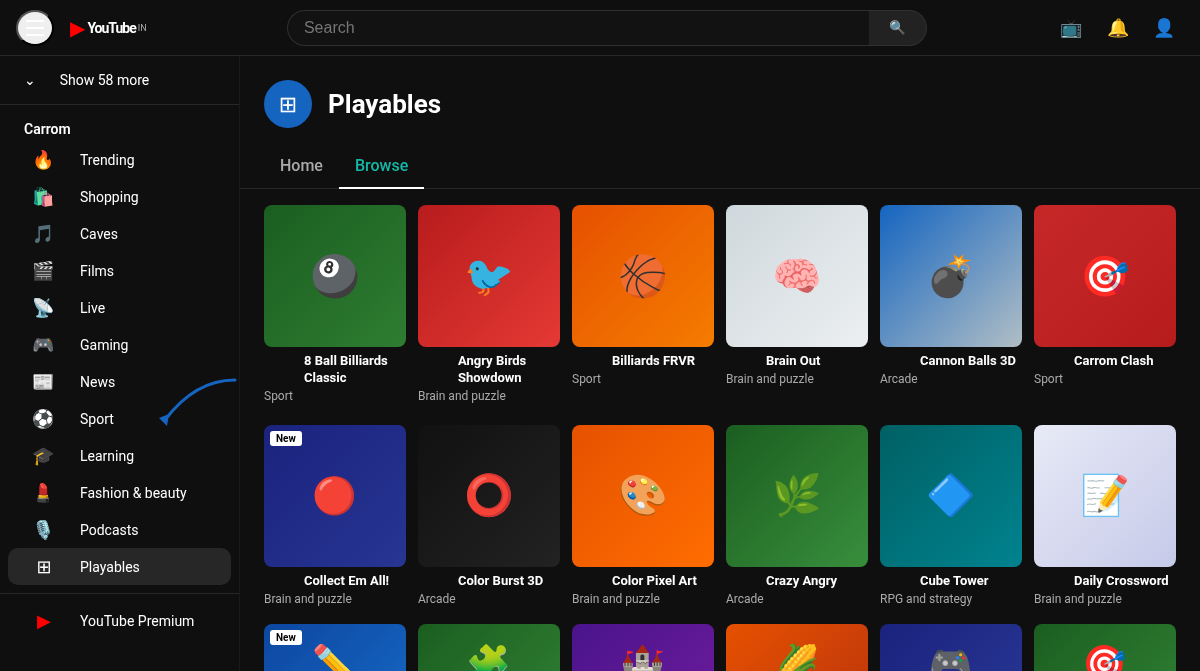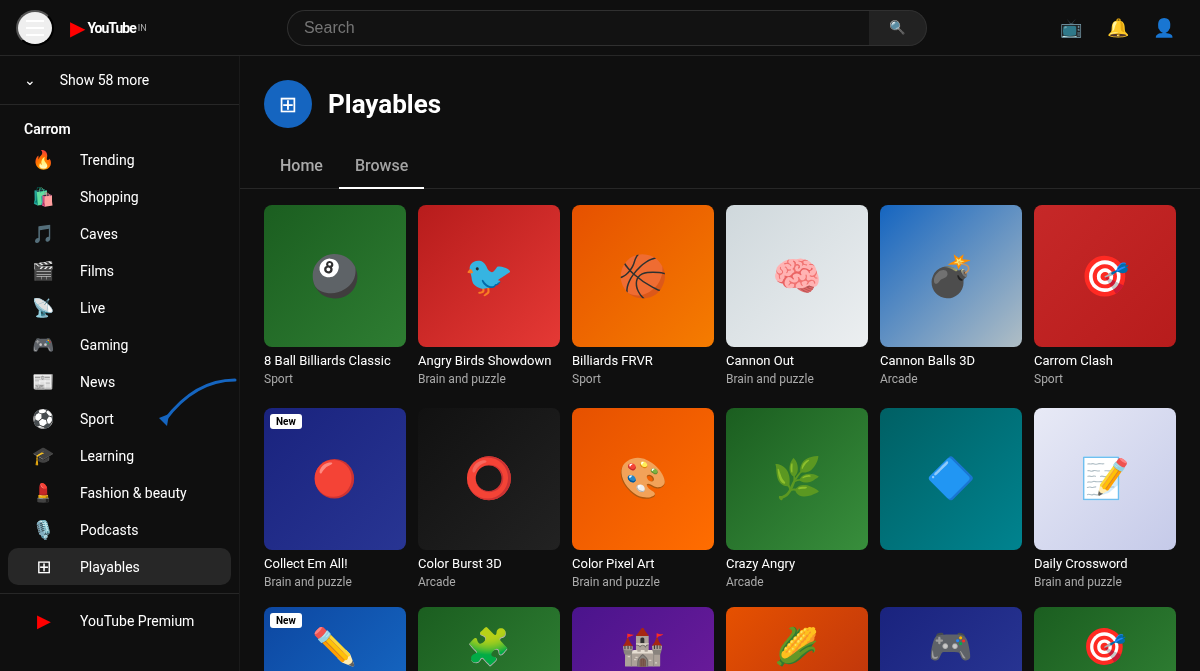--- a/index.html
+++ b/index.html
@@ -48,21 +48,21 @@
     .tab { padding: 12px 16px; cursor: pointer; font-size: 16px; font-weight: 500; color: #aaa; border-bottom: 2px solid transparent; margin-bottom: -1px; }
     .tab.active { color: #fff; border-bottom: 2px solid #fff; }
 
     
     .games-section { padding: 16px 24px; }
     .games-grid { display: grid; grid-template-columns: repeat(6, 1fr); gap: 12px; }
     .game-card { cursor: pointer; position: relative; }
     .game-thumb-bg { width: 100%; aspect-ratio: 1; border-radius: 8px; display: flex; align-items: center; justify-content: center; font-size: 12px; font-weight: bold; color: #fff; overflow: hidden; }
     .new-badge { position: absolute; top: 6px; left: 6px; background: #fff; color: #000; font-size: 10px; font-weight: 700; padding: 2px 6px; border-radius: 3px; }
     .game-info { padding: 6px 0 2px; }
-    .game-name { font-size: 13px; font-weight: 400; line-height: 1.3; }
+    .game-name { font-size: 13px; font-weight: 700; line-height: 1.3; margin-left: 40px; }
     .game-category { font-size: 12px; color: #aaa; margin-top: 2px; }
 
     
     .thumb-8ball { background: linear-gradient(135deg, #1b5e20, #2e7d32); }
     .thumb-angrybirds { background: linear-gradient(135deg, #b71c1c, #e53935); }
     .thumb-basketball { background: linear-gradient(135deg, #e65100, #f57c00); }
     .thumb-brainout { background: linear-gradient(135deg, #f5f5f5, #e0e0e0); }
     .thumb-cannonballs { background: linear-gradient(135deg, #1565c0, #b0bec5); }
     .thumb-carrom { background: linear-gradient(135deg, #c62828, #b71c1c); }
     .thumb-collect { background: linear-gradient(135deg, #1a237e, #283593); }
@@ -184,21 +184,21 @@
   <main class="main-content">
     <div class="page-header">
       <div class="page-icon">
         <span>⊞</span>
       </div>
       <h1 class="page-title">Playables</h1>
     </div>
 
     <div class="tabs">
       <div class="tab">Home</div>
-      <div class="tab active" style="color:#a3a3a3; border-bottom:2px solid #fff;">Browse</div>
+      <div class="tab active" style="color:#14b8a6; border-bottom:2px solid #fff;">Browse</div>
     </div>
 
     <div class="games-section">
       <div class="games-grid">
 
         <div class="game-card">
           <div class="game-thumb-bg thumb-8ball" style="font-size:40px; font-weight:bold; color:#fff;">🎱</div>
 
           <div class="game-info">
             <div class="game-name">8 Ball Billiards Classic</div>
@@ -221,21 +221,21 @@
           <div class="game-info">
             <div class="game-name">Billiards FRVR</div>
             <div class="game-category">Sport</div>
           </div>
         </div>
 
         <div class="game-card">
           <div class="game-thumb-bg thumb-brainout" style="font-size:40px; background: linear-gradient(135deg,#cfd8dc,#eceff1);">🧠</div>
 
           <div class="game-info">
-            <div class="game-name">Cannon Out</div>
+            <div class="game-name">Brain Out</div>
             <div class="game-category">Brain and puzzle</div>
           </div>
         </div>
 
         <div class="game-card">
           <div class="game-thumb-bg thumb-cannonballs" style="font-size:40px;">💣</div>
 
           <div class="game-info">
             <div class="game-name">Cannon Balls 3D</div>
             <div class="game-category">Arcade</div>
@@ -289,20 +289,24 @@
 
           <div class="game-info">
             <div class="game-name">Crazy Angry</div>
             <div class="game-category">Arcade</div>
           </div>
         </div>
 
         <div class="game-card">
           <div class="game-thumb-bg thumb-cubetower" style="font-size:40px;">🔷</div>
 
+          <div class="game-info">
+            <div class="game-name">Cube Tower</div>
+            <div class="game-category">RPG and strategy</div>
+          </div>
         </div>
 
         <div class="game-card">
           <div class="game-thumb-bg thumb-crossword" style="font-size:40px; background:linear-gradient(135deg,#e8eaf6,#c5cae9); color:#333;">📝</div>
 
           <div class="game-info">
             <div class="game-name">Daily Crossword</div>
             <div class="game-category">Brain and puzzle</div>
           </div>
         </div>

